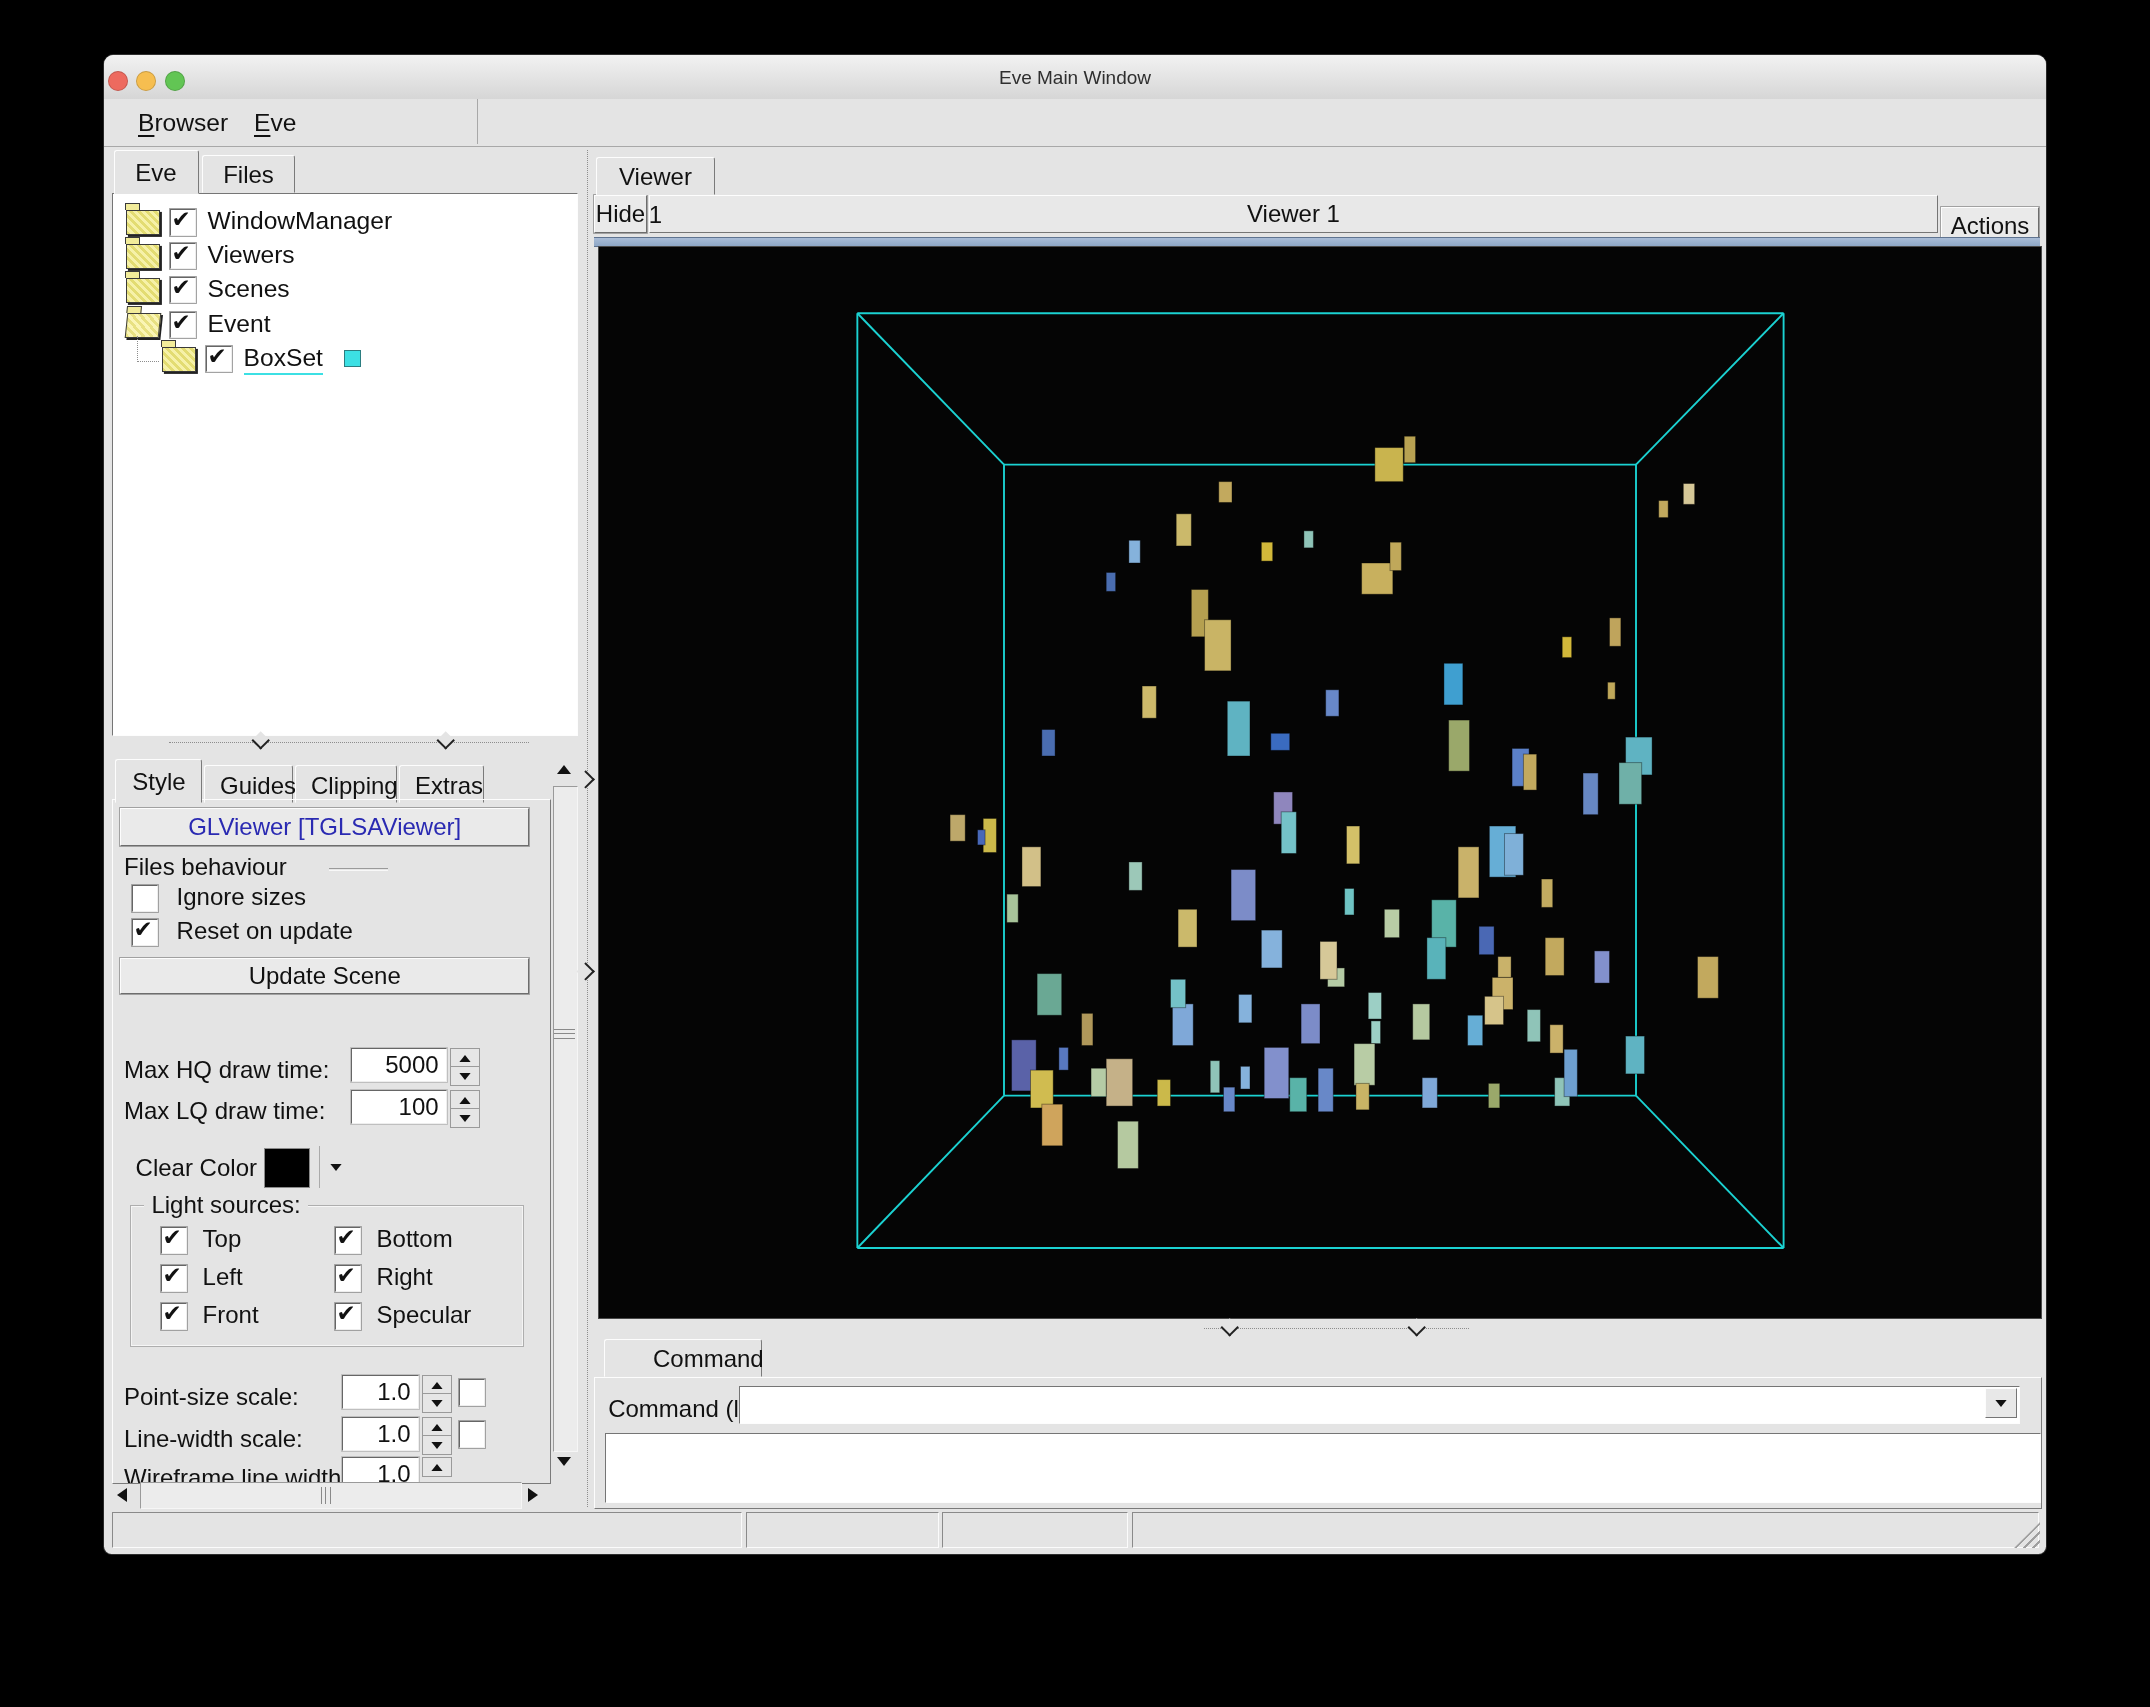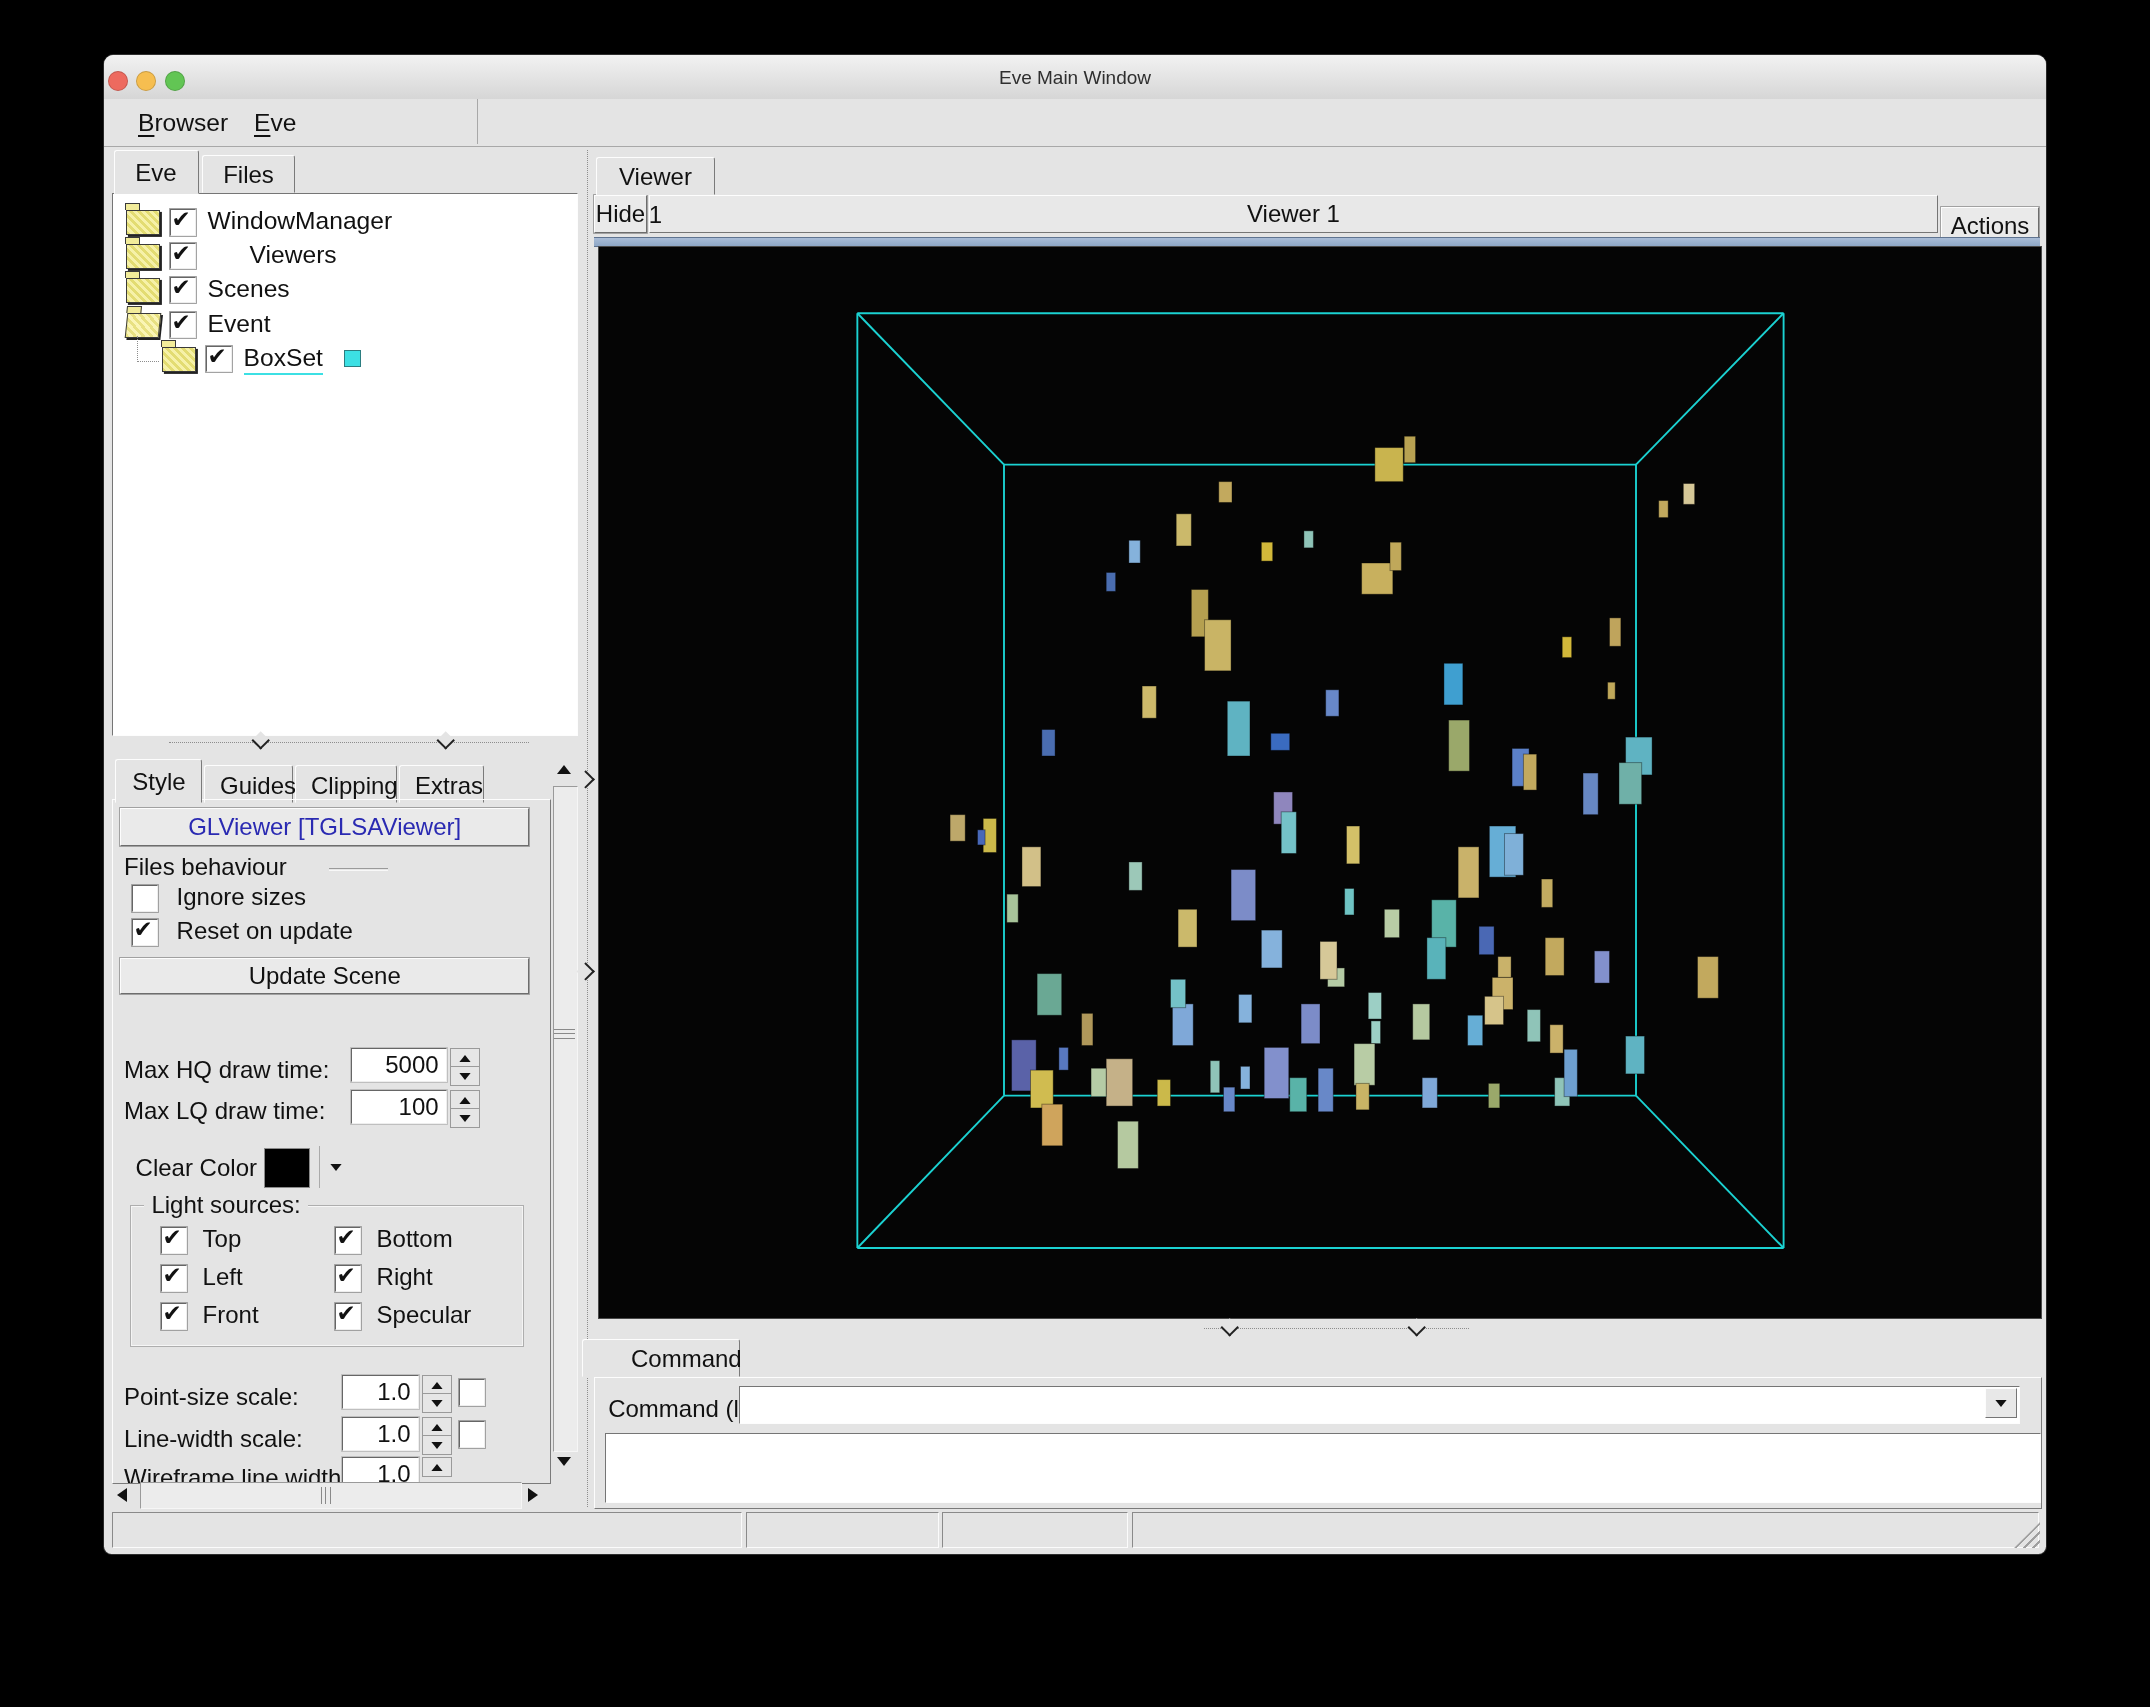--- a/index.html
+++ b/index.html
@@ -97,21 +97,21 @@
 
     <div class="trow" style="top:11.4px;">
       <span class="folder" style="left:13.2px;"></span>
       <span class="cb checked" style="left:57px;top:3.8px;"></span>
       <span class="tlabel" style="left:95px;">WindowManager</span>
     </div>
 
     <div class="trow" style="top:45px;">
       <span class="folder" style="left:13.2px;"></span>
       <span class="cb checked" style="left:57px;top:3.8px;"></span>
-      <span class="tlabel" style="left:95px;margin-left:42px;">Viewers</span>
+      <span class="tlabel" style="left:95px;">Viewers</span>
     </div>
 
     <div class="trow" style="top:79px;">
       <span class="folder" style="left:13.2px;"></span>
       <span class="cb checked" style="left:57px;top:3.8px;"></span>
       <span class="tlabel" style="left:95px;">Scenes</span>
     </div>
 
     <div class="trow" style="top:114px;">
       <span class="folder open" style="left:13.2px;"></span>
@@ -364,21 +364,21 @@
         <rect x="1020" y="848" width="14" height="50" fill="#6ea0d0" stroke="rgba(0,0,0,0.4)" stroke-width="1"></rect>
       </svg>
   </div>
 
   <div class="abs" style="left:494px;top:1266px;width:1442px;height:15px;">
     <div class="abs hdots" style="left:606px;top:6.6px;width:265px;"></div>
     <span class="abs chev-d" style="left:625px;top:0px;background:#e4e4e4;"></span>
     <span class="abs chev-d" style="left:812px;top:0px;background:#e4e4e4;"></span>
   </div>
 
-  <div class="abs tab sel" style="left:478px;top:1284px;width:93px;height:36px;line-height:38px;padding-left:48px;">Command</div>
+  <div class="abs tab sel" style="left:500px;top:1284px;width:93px;height:36px;line-height:38px;padding-left:48px;">Command</div>
   <div class="abs" style="left:490px;top:1322px;width:1446px;height:130px;border:1.9px solid;border-color:#fdfdfd #7a7a7a #7a7a7a #fdfdfd;">
     <span class="abs lbl" style="left:13.2px;top:17px;">Command (local):</span>
     <div class="abs sunken" style="left:144px;top:7.6px;width:1279px;height:36px;background:#fff;">
       <input class="cmd" style="left: 0px; top: 0px; width: 1240px; height: 32px;" value="">
       <span class="abs raised" style="right:1.9px;top:1.9px;width:30px;height:28px;display:flex;align-items:center;justify-content:center;">
           <i class="tri-down" style="transform:scale(.8);"></i>
         </span>
     </div>
     <div class="abs sunken" style="left:9.5px;top:55px;width:1423px;height:64px;background:#fff;font-size:23px;padding:1.9px 5.7px;"></div>
   </div>

